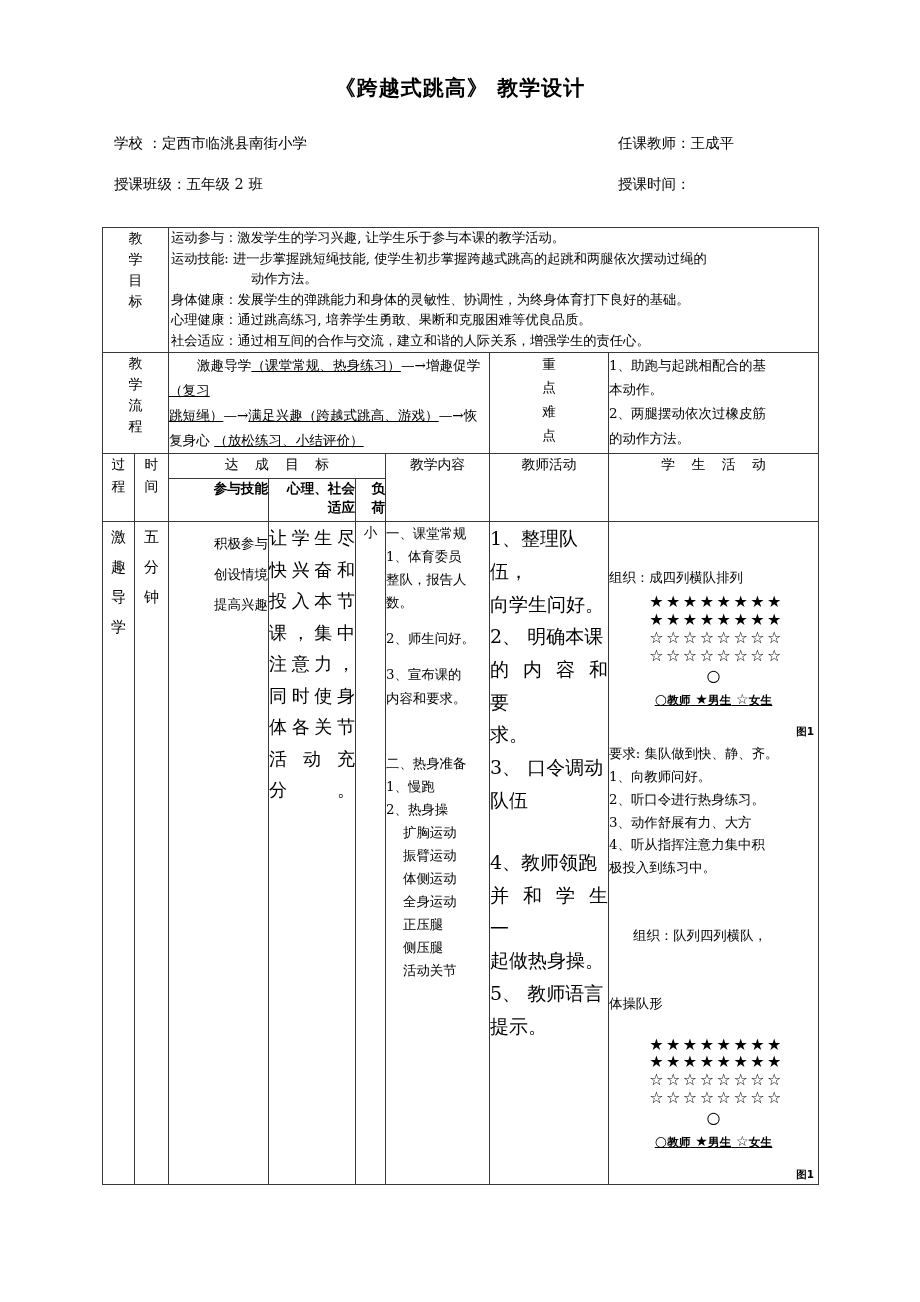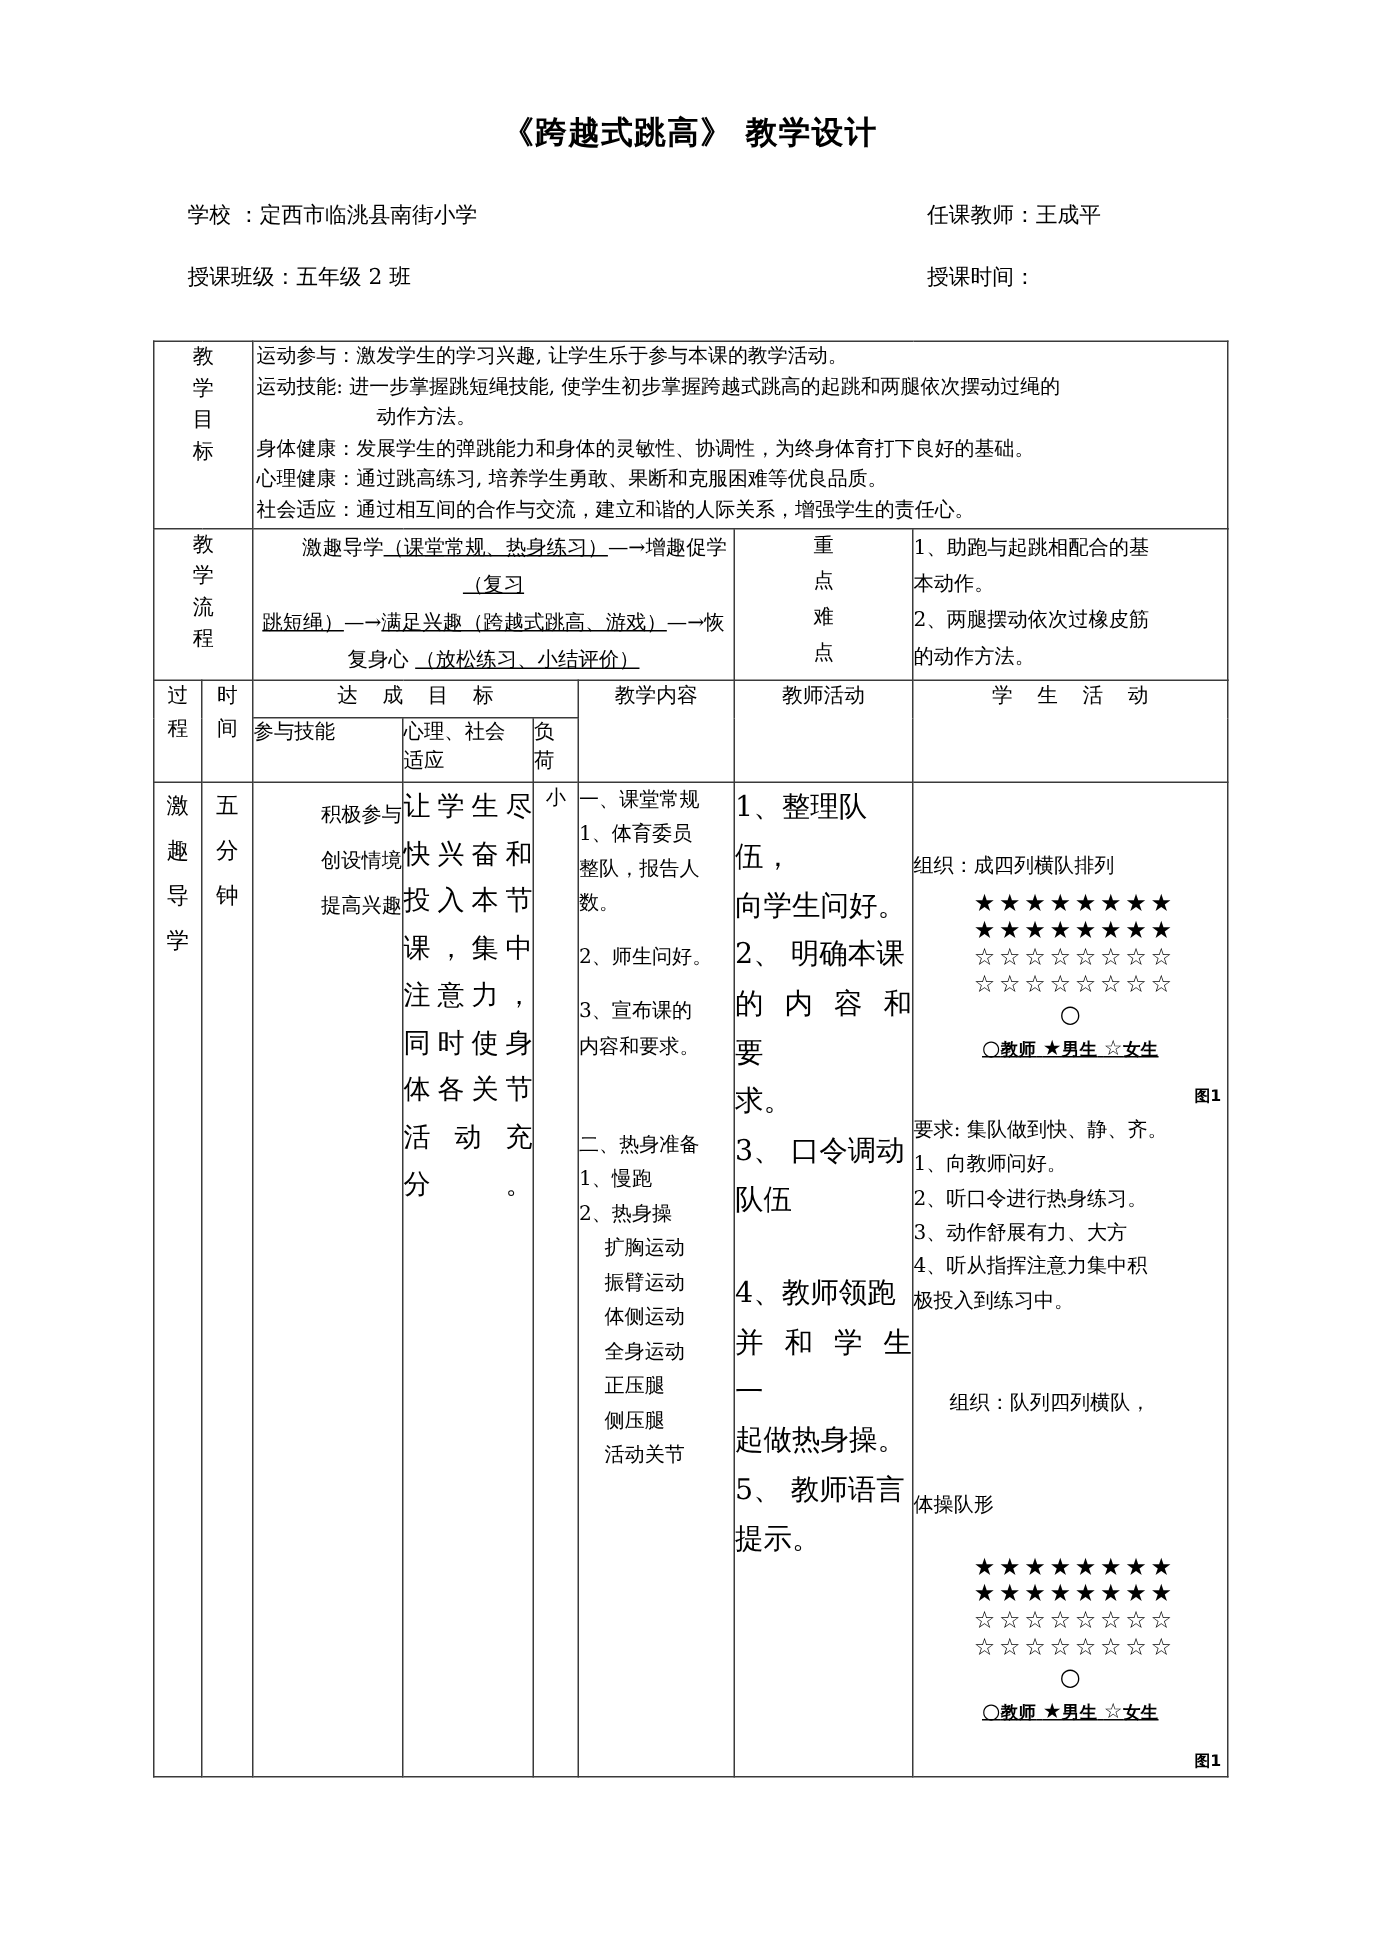--- a/index.html
+++ b/index.html
@@ -37,21 +37,21 @@
   .meta-row {
     position: absolute;
     left: 113px;
     width: 700px;
     font-size: 14.5px;
   }
   .meta-row.r1 { top: 134px; }
   .meta-row.r2 { top: 175px; }
   .meta-left {
     position: absolute;
-    left: 12px; top: 0;
+    left: 1px; top: 0;
     white-space: nowrap;
   }
   .meta-right {
     position: absolute;
     left: 505px; top: 0;
     white-space: nowrap;
   }
 
   
   .tbl {
@@ -89,21 +89,20 @@
   .goal-cont {
     padding-left: 82px;
     font-size: 13.3px;
   }
 
   
   .flow {
     font-size: 13.6px;
     line-height: 1.85;
     padding: 6px 5px 6px 5px;
-    text-align: center;
   }
   .flow .u { text-decoration: underline; }
   .flow .indent { text-indent: 28px; display: block; }
 
   .keypoint-label {
     text-align: center;
     vertical-align: middle;
     font-size: 13.5px;
     line-height: 1.75;
     width: 20px;
@@ -116,24 +115,25 @@
   }
 
   
   .hdr {
     text-align: center;
     vertical-align: middle;
     font-size: 13.8px;
   }
   .hdr-wide { letter-spacing: 6px; text-indent: 6px; margin-top: 39px; }
   .sub-hdr {
-    text-align: left;
+    text-align: right;
     vertical-align: middle;
     font-size: 13.6px;
     line-height: 1.4;
+    font-weight: bold;
   }
 
   
   .body-vlabel {
     text-align: center;
     vertical-align: middle;
     font-size: 15px;
     line-height: 2.0;
   }
   .body-vlabel span { display: block; }

